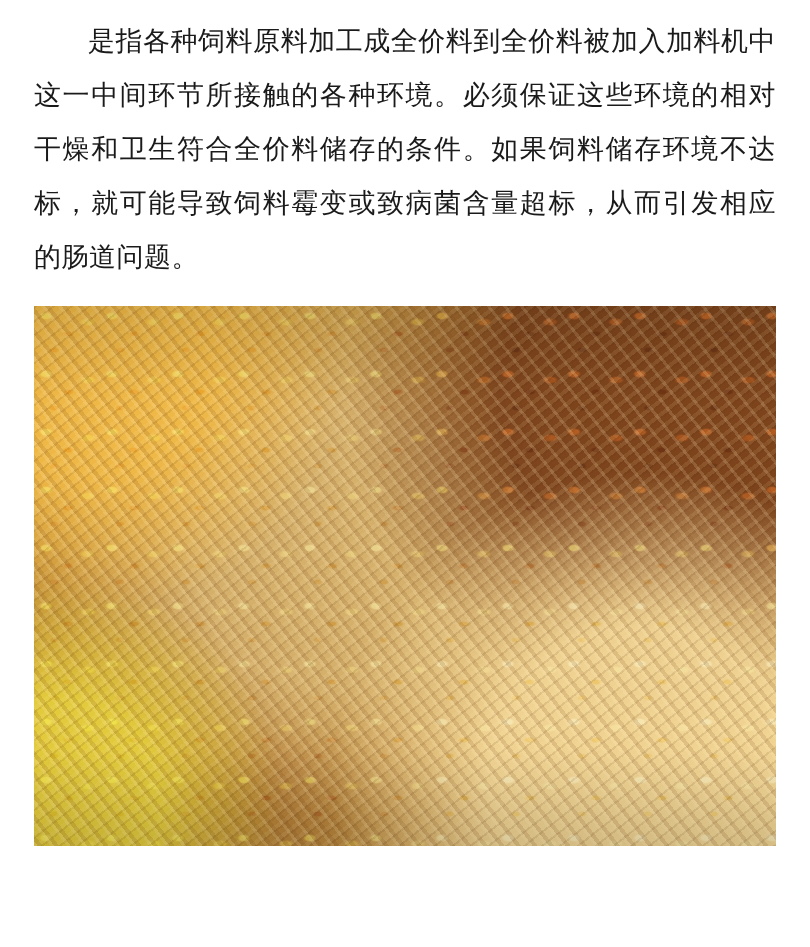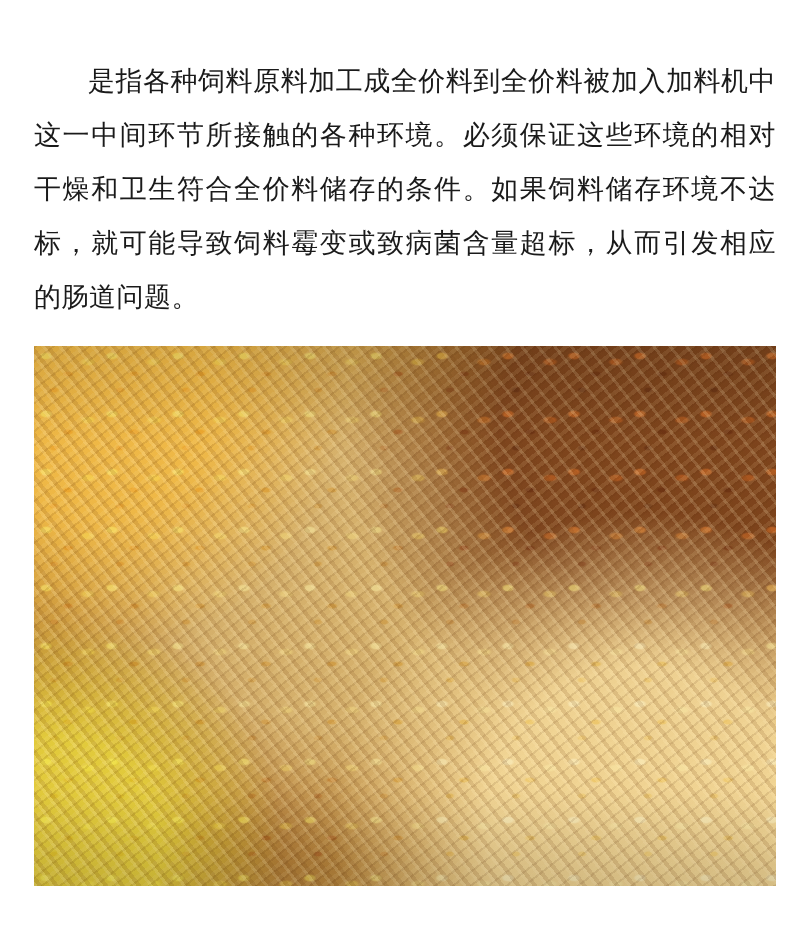--- a/index.html
+++ b/index.html
@@ -13,22 +13,21 @@
     overflow: hidden;
     font-family: "DejaVu Sans", "Liberation Sans", sans-serif;
   }
   .page {
     position: relative;
     width: 810px;
     height: 947px;
     background: #ffffff;
   }
   .article-body {
-    padding: 26px 34px 0 34px;
-    margin-top: 28px;
+    padding: 14px 34px 0 34px;
   }
   .paragraph {
     margin: 0;
     font-size: 27px;
     line-height: 54px;
     color: #1a1a1a;
     text-align: justify;
     text-indent: 2em;
     letter-spacing: 0.5px;
     font-family: "DejaVu Sans", "Liberation Sans", sans-serif;

